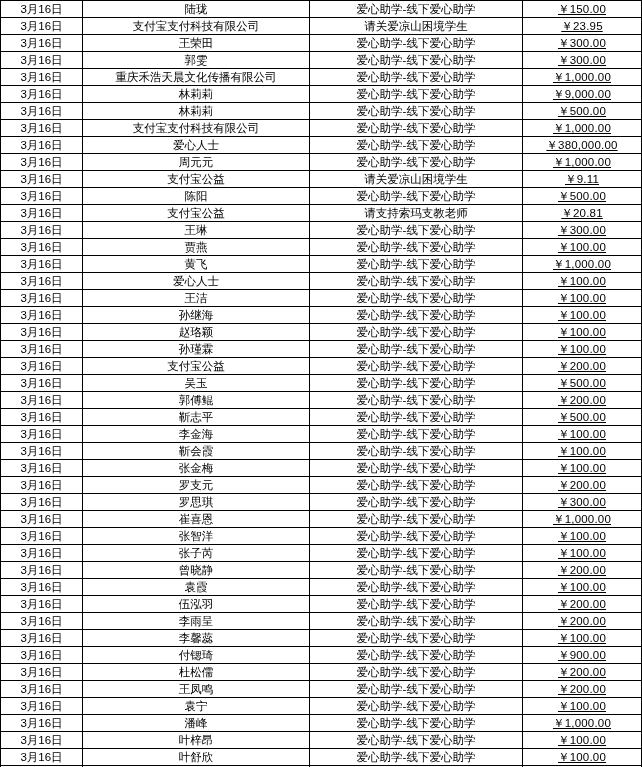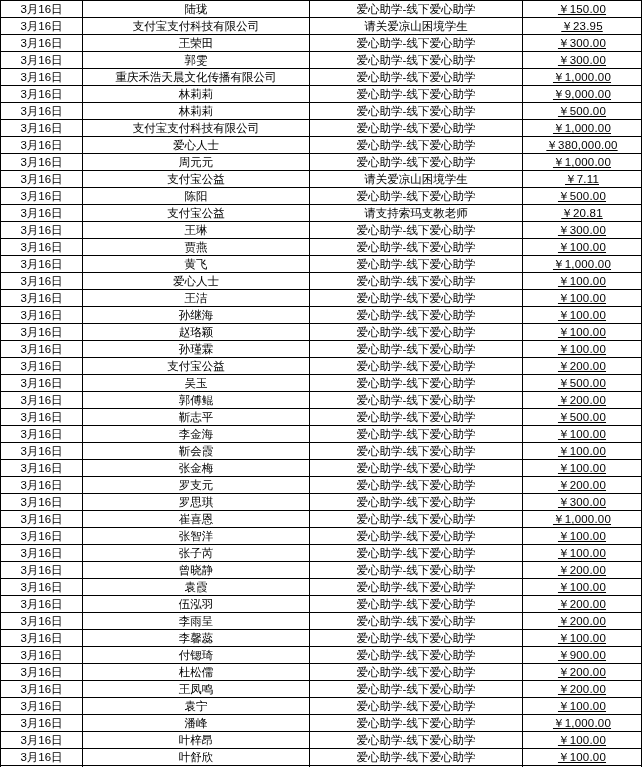--- a/index.html
+++ b/index.html
@@ -110,21 +110,21 @@
       <tr>
         <td>3月16日</td>
         <td>周元元</td>
         <td>爱心助学-线下爱心助学</td>
         <td class="amount">￥1,000.00</td>
       </tr>
       <tr>
         <td>3月16日</td>
         <td>支付宝公益</td>
         <td>请关爱凉山困境学生</td>
-        <td class="amount">￥7.11</td>
+        <td class="amount">￥9.11</td>
       </tr>
       <tr>
         <td>3月16日</td>
         <td>陈阳</td>
         <td>爱心助学-线下爱心助学</td>
         <td class="amount">￥500.00</td>
       </tr>
       <tr>
         <td>3月16日</td>
         <td>支付宝公益</td>

